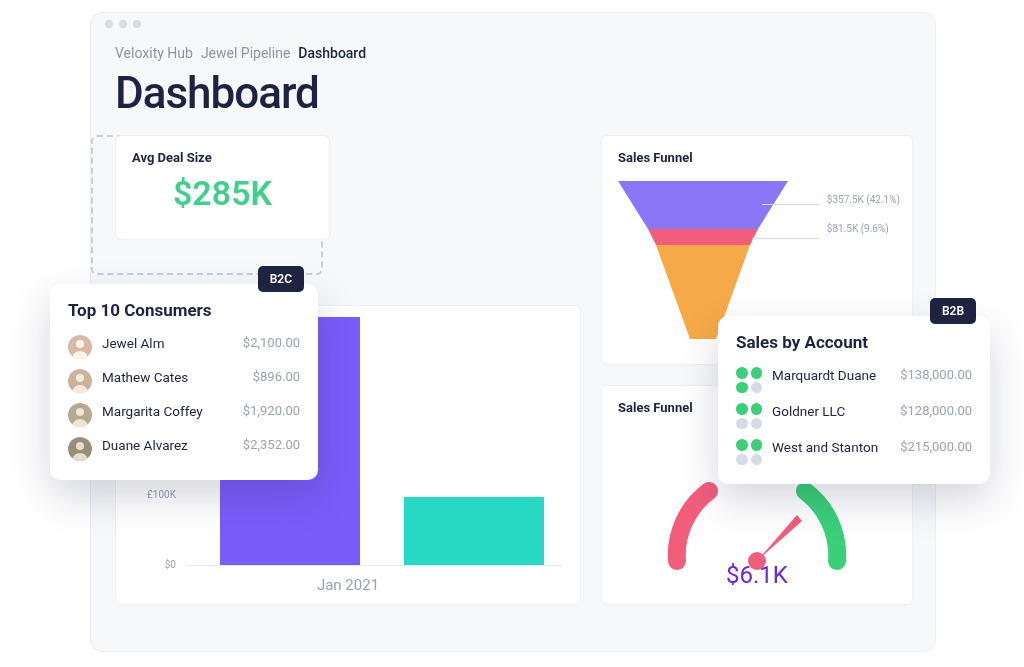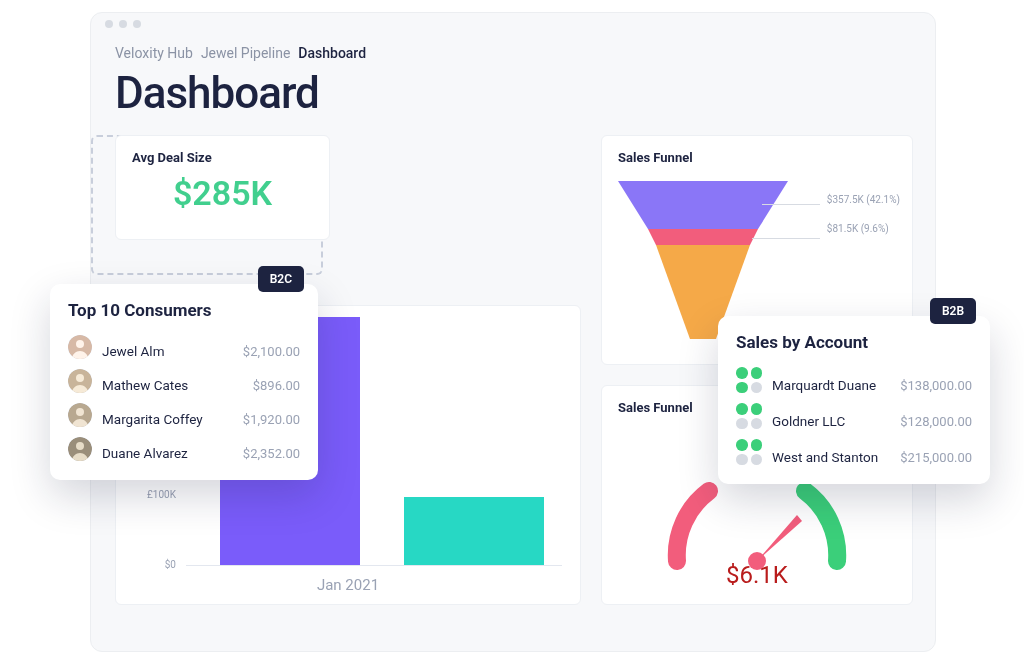--- a/index.html
+++ b/index.html
@@ -102,42 +102,42 @@
   
   .funnel { left: 510px; top: 0; width: 312px; height: 230px; }
   .funnel-svg { width: 190px; height: 170px; margin-left: 6px; }
   .funnel-labels { position: absolute; right: 12px; top: 58px; font-size: 10px; color: #9aa2b4; }
   .funnel-labels div { margin-bottom: 18px; white-space: nowrap; }
   .funnel-line { position:absolute; height:1px; background:#d7dbe2; }
 
   
   .gauge { left: 510px; top: 250px; width: 312px; height: 220px; }
   .gauge-svg { display:block; margin: 10px auto 0 auto; }
-  .gauge-val { text-align:center; font-size: 24px; color:#b91c1c; margin-top:-20px;}
+  .gauge-val { text-align:center; font-size: 24px; color:#6d28d9; margin-top:-20px;}
 
   
   .float {
     position: absolute;
     background: #fff;
     border-radius: 10px;
     box-shadow: 0 16px 40px rgba(20, 28, 60, 0.18);
     padding: 16px 18px 14px 18px;
   }
   .badge {
     position: absolute;
     top: -18px;
     background: #1d2340;
     color: #fff;
     font-size: 12px;
     font-weight: 600;
     padding: 6px 12px;
     border-radius: 5px;
   }
   .float-title { font-size: 17px; font-weight: 700; color:#1d2340; margin-bottom: 10px;}
-  .row { display:flex; align-items:flex-end; gap:10px; padding: 5px 0;}
+  .row { display:flex; align-items:flex-start; gap:10px; padding: 5px 0;}
   .avatar { width:24px; height:24px; border-radius:50%; background:#cfd6e3; flex-shrink:0; overflow:hidden;}
   .name { flex:1; font-size:13.5px; color:#1d2340;}
   .amt { font-size:13px; color:#9aa2b4;}
 
   .consumers { left: 50px; top: 276px; width: 268px; margin-top: 8px; }
   .consumers .badge { right: 14px; }
 
   .accounts { left: 718px; top: 316px; width: 272px; }
   .accounts .badge { right: 14px; }
   .quad { width:26px; height:26px; flex-shrink:0; display:grid; grid-template-columns:1fr 1fr; grid-template-rows:1fr 1fr; gap:3px;}

